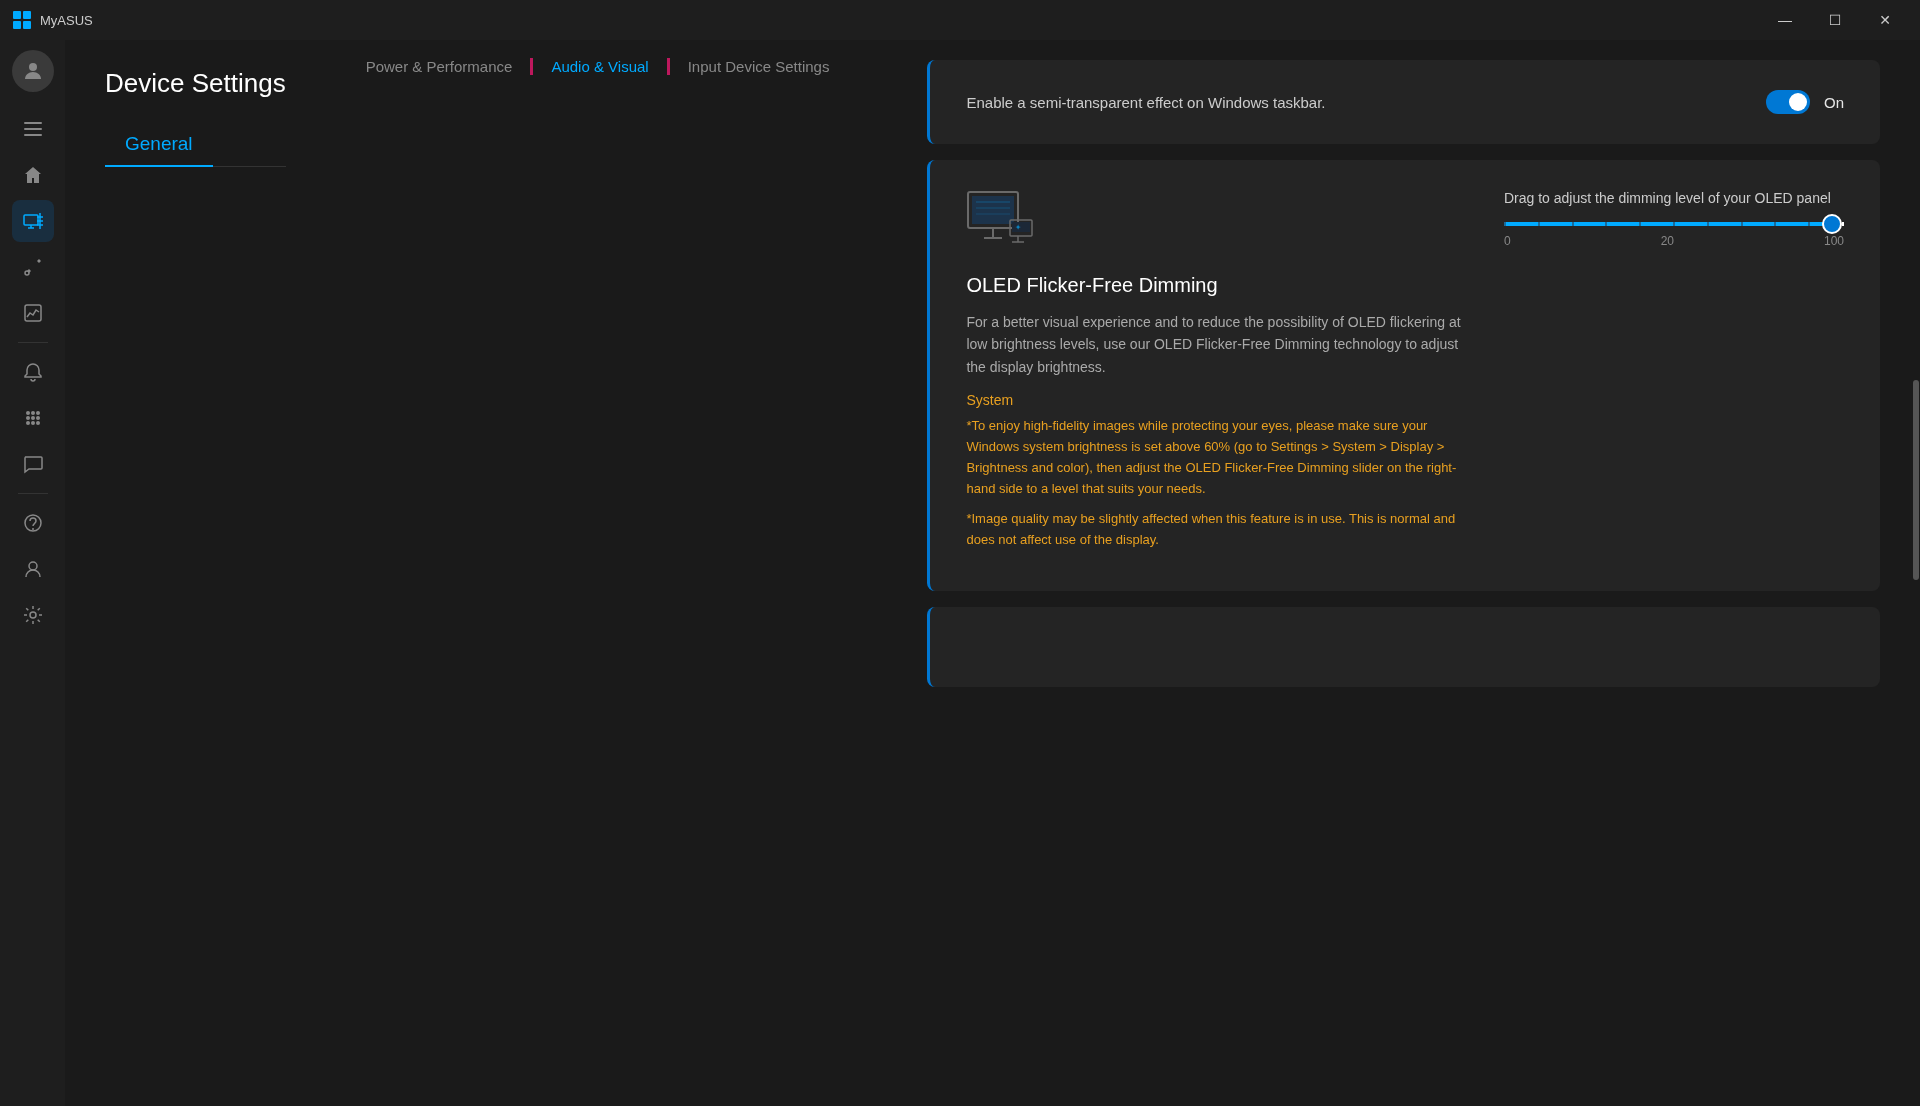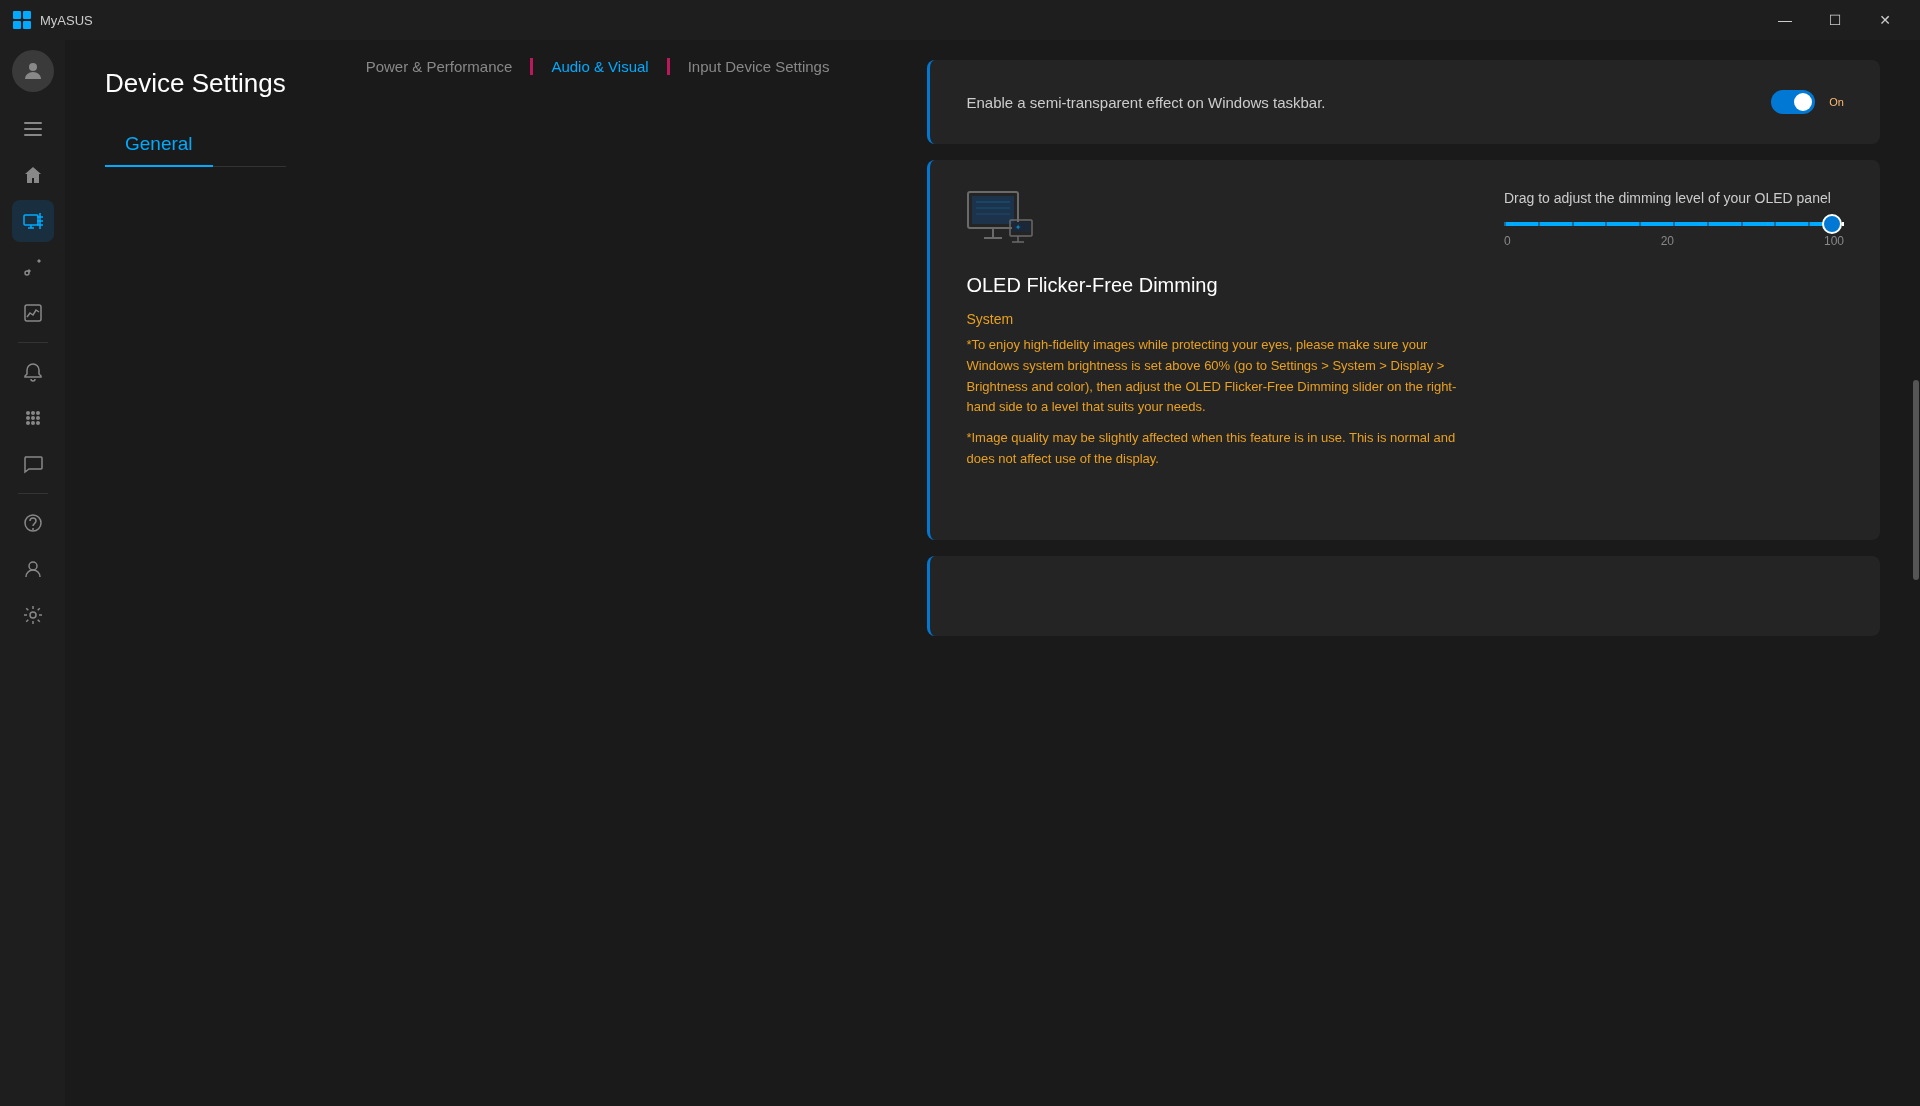--- a/index.html
+++ b/index.html
@@ -222,22 +222,22 @@
     .toggle-knob {
       position: absolute;
       top: 3px;
       right: 3px;
       width: 18px;
       height: 18px;
       border-radius: 50%;
       background: #ffffff;
     }
     .toggle-label {
-      font-size: 11px;
-      color: #fdba74;
+      font-size: 15px;
+      color: #e5e5e5;
     }
 
     
     .oled-section {
       display: flex;
       gap: 40px;
       align-items: flex-start;
     }
     .oled-left {
       flex: 1;
@@ -512,20 +512,21 @@
                 <rect x="44" y="30" width="22" height="16" rx="1" fill="none" stroke="#888" stroke-width="1.5"></rect>
                 <rect x="46" y="32" width="18" height="10" fill="#1a2a40"></rect>
                 <line x1="52" y1="46" x2="52" y2="52" stroke="#888" stroke-width="1.5"></line>
                 <line x1="46" y1="52" x2="58" y2="52" stroke="#888" stroke-width="1.5"></line>
 
                 <text x="52" y="40" fill="#00aaff" font-size="8" text-anchor="middle">✦</text>
               </svg>
             </div>
 
             <h2 class="oled-title">OLED Flicker-Free Dimming</h2>
+            <p class="oled-desc">For a better visual experience and to reduce the possibility of OLED flickering at low brightness levels, use our OLED Flicker-Free Dimming technology to adjust the display brightness.</p>
 
             <p class="oled-notice-title">System</p>
             <p class="oled-notice-text">*To enjoy high-fidelity images while protecting your eyes, please make sure your Windows system brightness is set above 60% (go to Settings &gt; System &gt; Display &gt; Brightness and color), then adjust the OLED Flicker-Free Dimming slider on the right-hand side to a level that suits your needs.</p>
             <p class="oled-notice-text">*Image quality may be slightly affected when this feature is in use. This is normal and does not affect use of the display.</p>
           </div>
 
           <div class="oled-right">
             <p class="slider-label">Drag to adjust the dimming level of your OLED panel</p>
             <div class="slider-container">
               <div class="slider-track">

